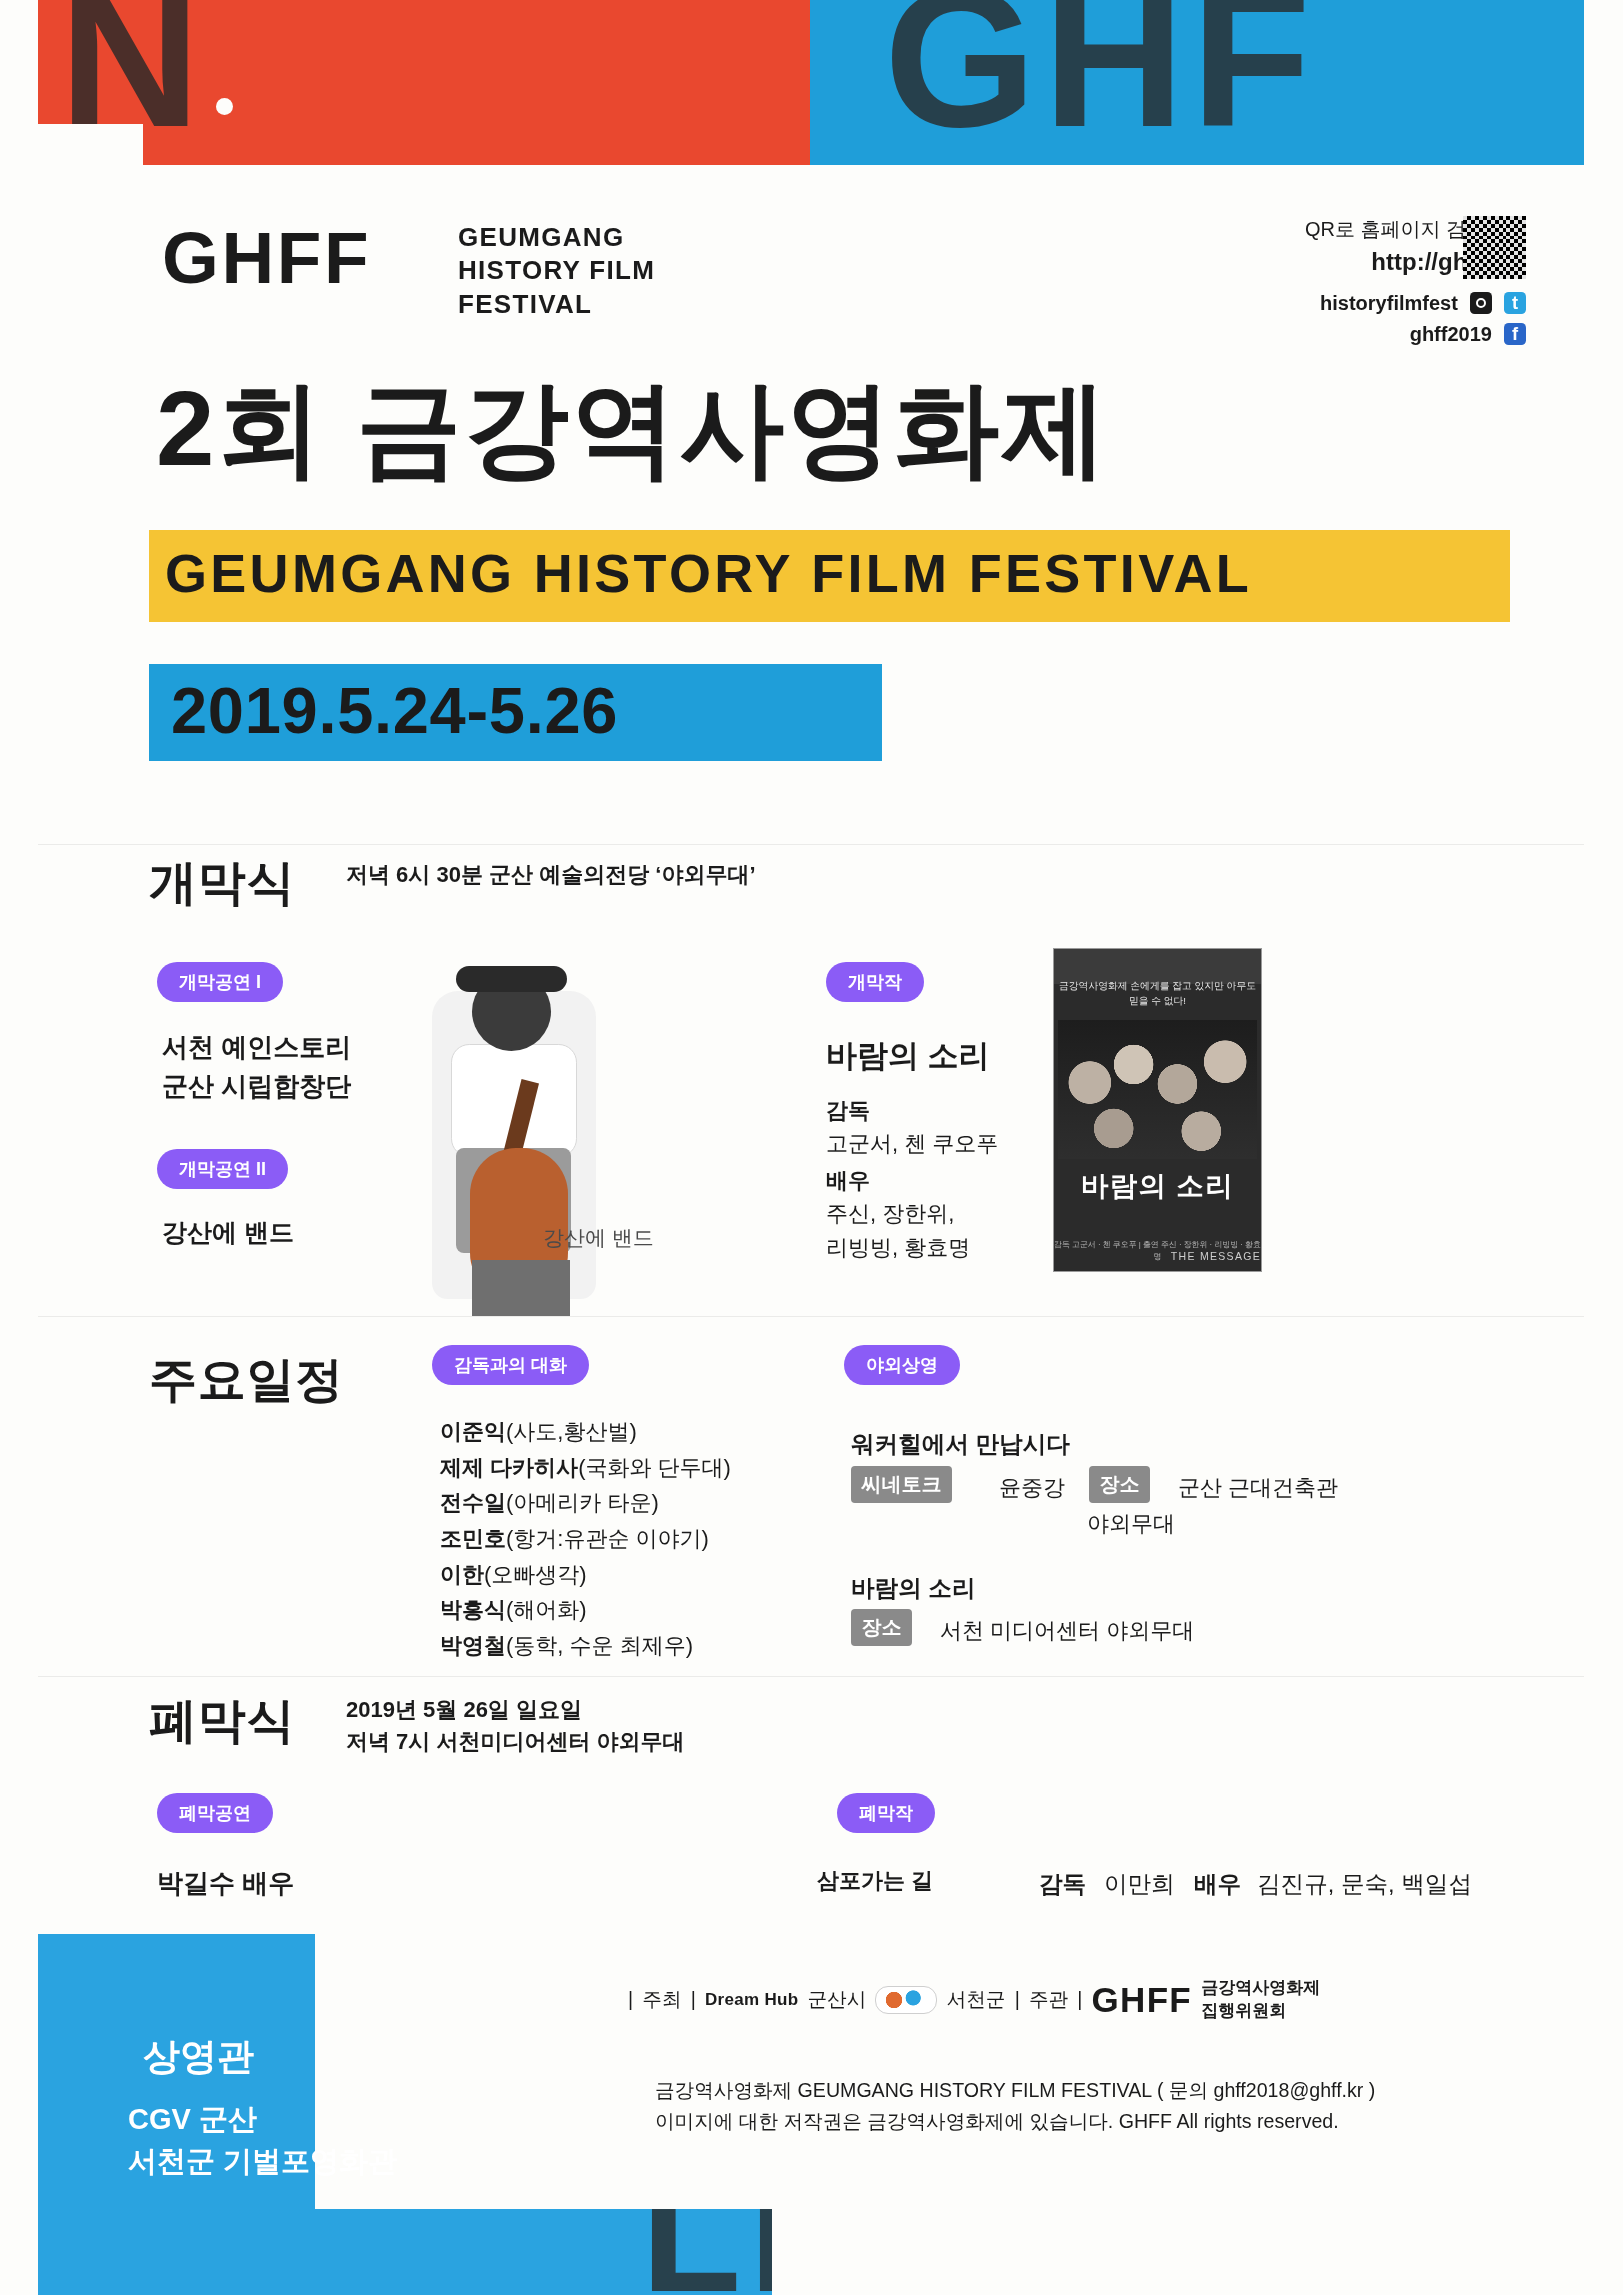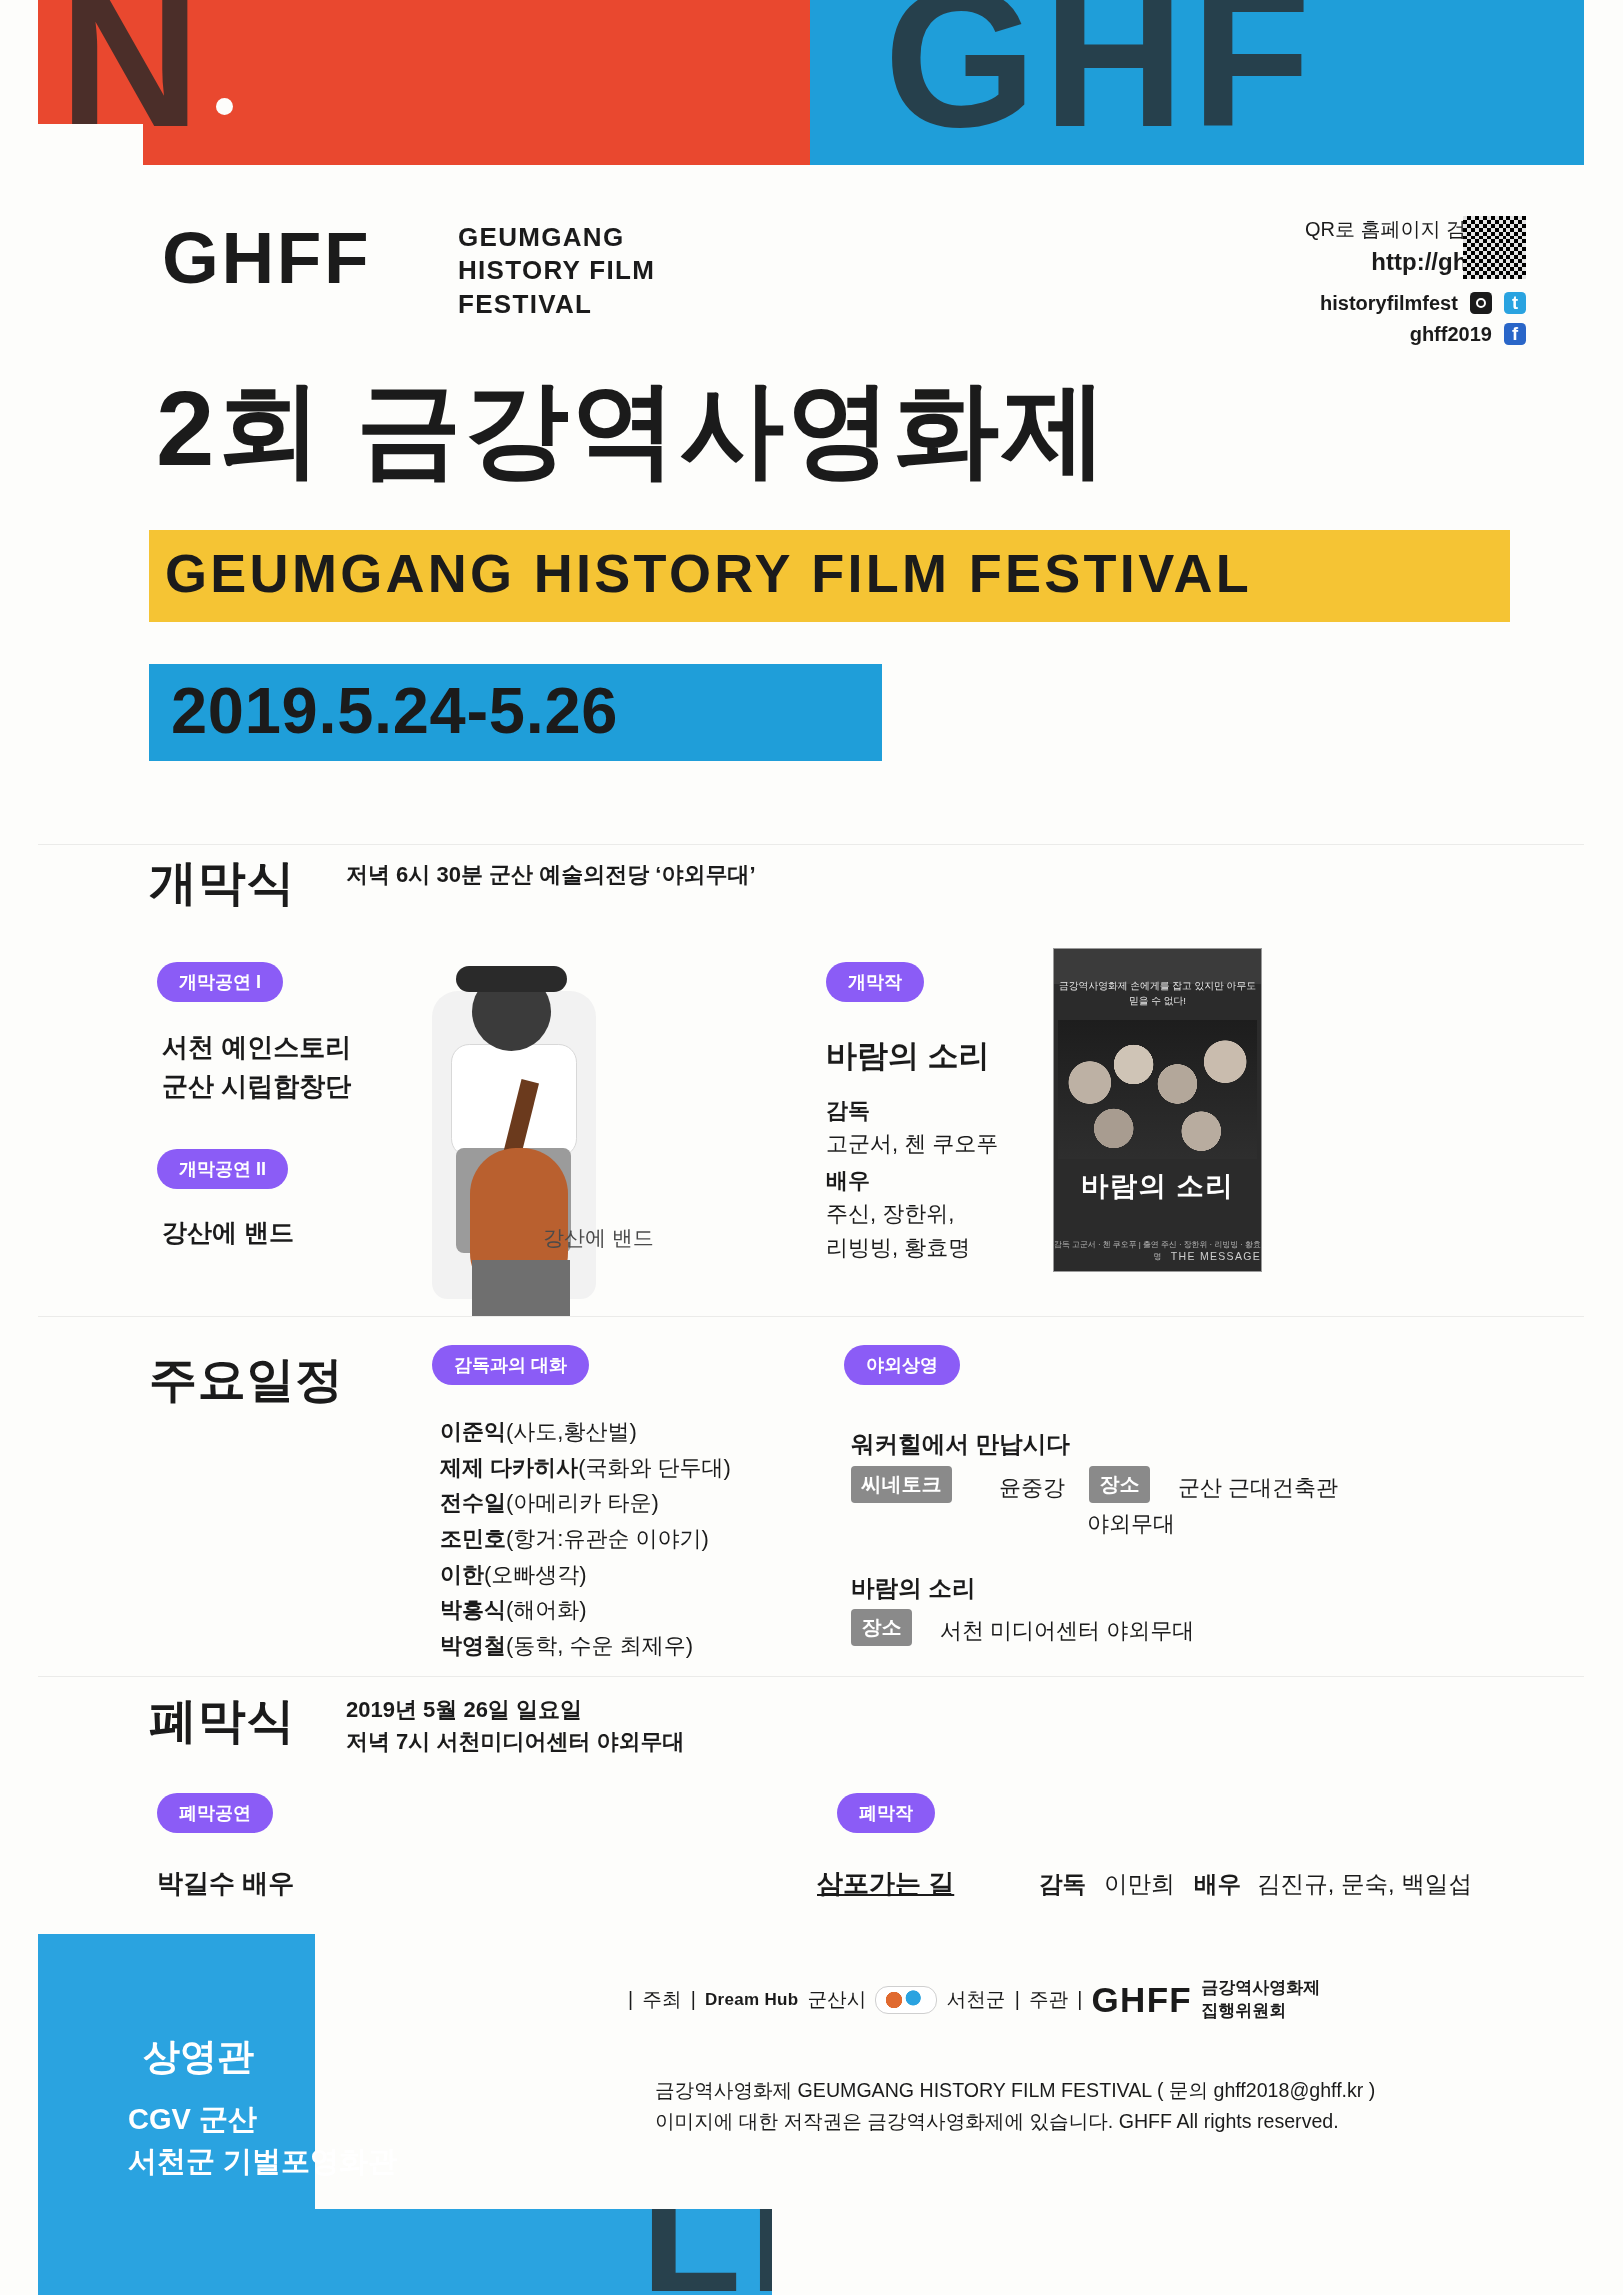--- a/index.html
+++ b/index.html
@@ -458,21 +458,21 @@
   <div class="sec-title" style="left:149px; top:1689px;">폐막식</div>
   <div class="sec-sub" style="left:346px; top:1694px; width:589px;">
     <div>2019년 5월 26일 일요일</div>
     <div>저녁 7시 서천미디어센터 야외무대</div>
   </div>
 
   <div class="pill" style="left:157px; top:1793px;">폐막공연</div>
   <div class="blk b" style="left:157px; top:1864px; font-size:26px;">박길수 배우</div>
 
   <div class="pill" style="left:837px; top:1793px;">폐막작</div>
-  <div class="blk b" style="left:817px; top:1864px; font-size:26px;text-decoration:underline;">삼포가는 길</div>
+  <div class="blk b" style="left:817px; top:1864px; font-size:22px;">삼포가는 길</div>
   <div class="blk b" style="left:1039px; top:1867px; font-size:23.6px;">감독</div>
   <div class="blk" style="left:1104px; top:1867px; font-size:23.6px;">이만희</div>
   <div class="blk b" style="left:1194px; top:1867px; font-size:23.6px;">배우</div>
   <div class="blk" style="left:1257px; top:1867px; font-size:23.6px;">김진규, 문숙, 백일섭</div>
 
   <div class="bottom-band"></div>
   <div class="bb-ghost">LM</div>
   <div class="bb-white"></div>
   <div class="bb-white2"></div>
 

